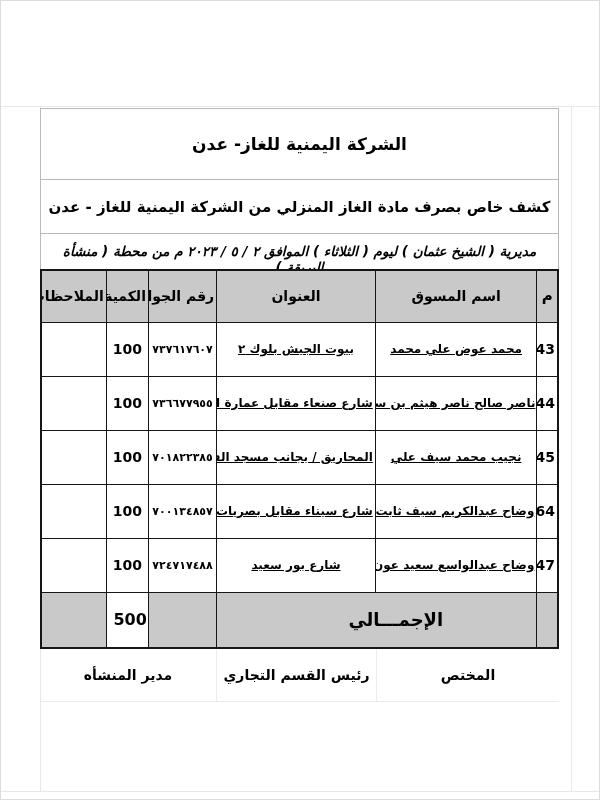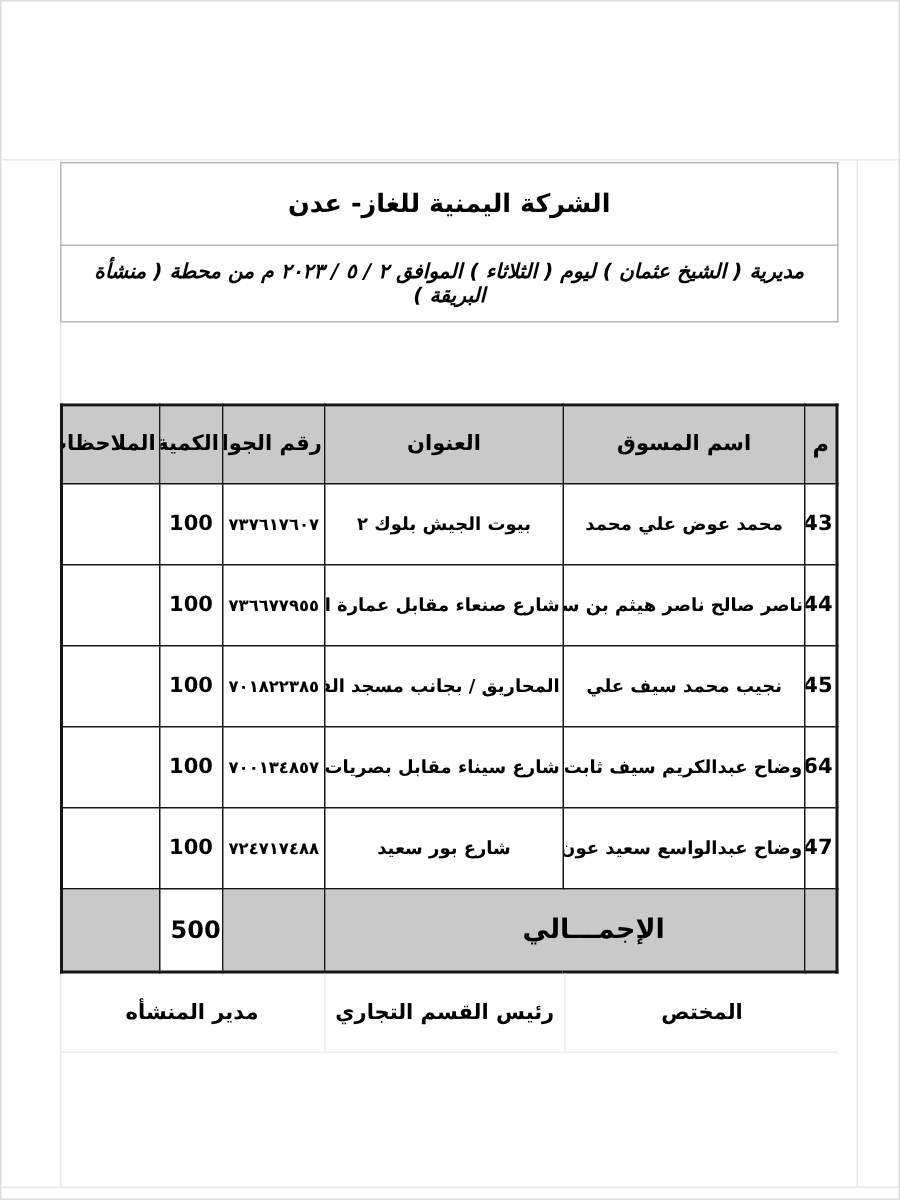--- a/index.html
+++ b/index.html
@@ -22,21 +22,21 @@
     position:absolute;left:39px;top:107px;width:519px;
     border-collapse:collapse;direction:rtl;table-layout:fixed;
     border:1px solid #b9b9b9;
   }
   .title-table td{
     border:1px solid #b9b9b9;
     text-align:center;vertical-align:middle;
     font-weight:bold;background:#fff;
     padding:0 4px;
   }
-  .t-row1{height:55px;font-size:17px;padding-left:20px;}
+  .t-row1{height:71px;font-size:17px;padding-left:20px;}
   .t-row2{height:54px;font-size:15px;}
   .t-row3{height:51px;font-size:13.5px;font-style:italic;}
 
   
   .main-table{
     position:absolute;left:39px;top:268px;width:519px;
     border-collapse:collapse;direction:rtl;table-layout:fixed;
     border:2px solid #161616;
   }
   .main-table th,.main-table td{
@@ -44,21 +44,21 @@
     text-align:center;vertical-align:middle;
     font-weight:bold;
     overflow:hidden;white-space:nowrap;
     padding:0 2px;
   }
   .main-table thead tr{height:52px;}
   .main-table thead th{background:#c9c9c9;font-size:14px;}
   .main-table thead th.h-index{font-size:15px;}
   .main-table tbody tr.data-row{height:54px;background:#fff;}
   .cell-index{font-size:14px;}
-  .cell-name,.cell-address{font-size:12px;}
+  .cell-name,.cell-address{font-size:12px;text-decoration:underline;}
   .cell-phone{font-size:11px;}
   .cell-qty{font-size:14px;}
   .total-row{height:56px;}
   .total-row td{background:#c9c9c9;padding-left:40px;}
   .total-row td.total-qty{background:#ffffff;font-size:16px;}
   .total-label{font-size:18px;}
 
   
   .sign-row{
     position:absolute;left:39px;top:648px;width:519px;height:52px;
@@ -81,20 +81,23 @@
 
 <div class="gridline gl-h" style="top:105px;"></div>
 <div class="gridline gl-h" style="top:790px;"></div>
 <div class="gridline gl-v" style="left:39px;"></div>
 <div class="gridline gl-v" style="left:570px;"></div>
 
 <table class="title-table">
   <tbody>
     <tr class="t-row1">
         <td>الشركة اليمنية للغاز- عدن</td>
+      </tr>
+    <tr class="t-row2">
+        <td>كشف خاص بصرف مادة الغاز المنزلي من الشركة اليمنية للغاز - عدن</td>
       </tr>
     <tr class="t-row3">
         <td>مديرية ( الشيخ عثمان ) ليوم ( الثلاثاء ) الموافق ٢ / ٥ / ٢٠٢٣ م من محطة ( منشأة البريقة )</td>
       </tr>
   </tbody>
 </table>
 
 <table class="main-table">
   <colgroup>
     <col style="width:21px">

